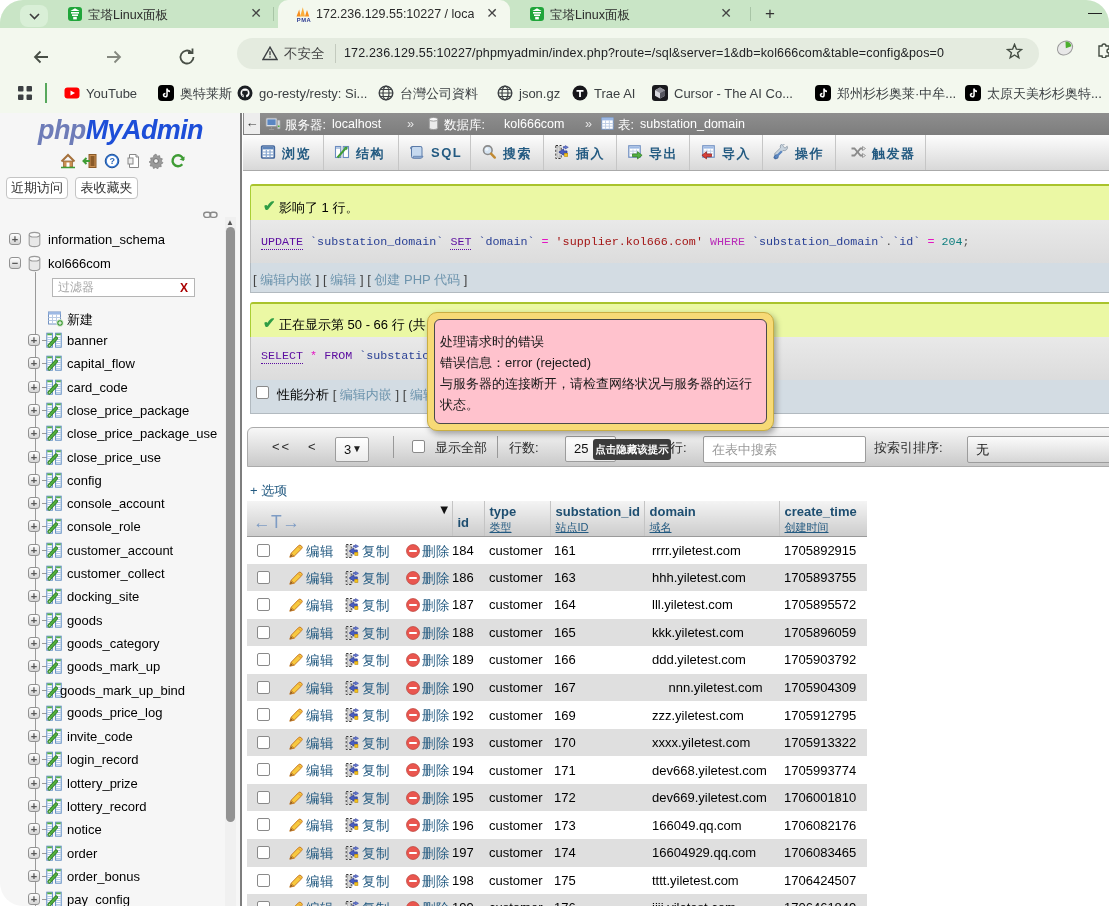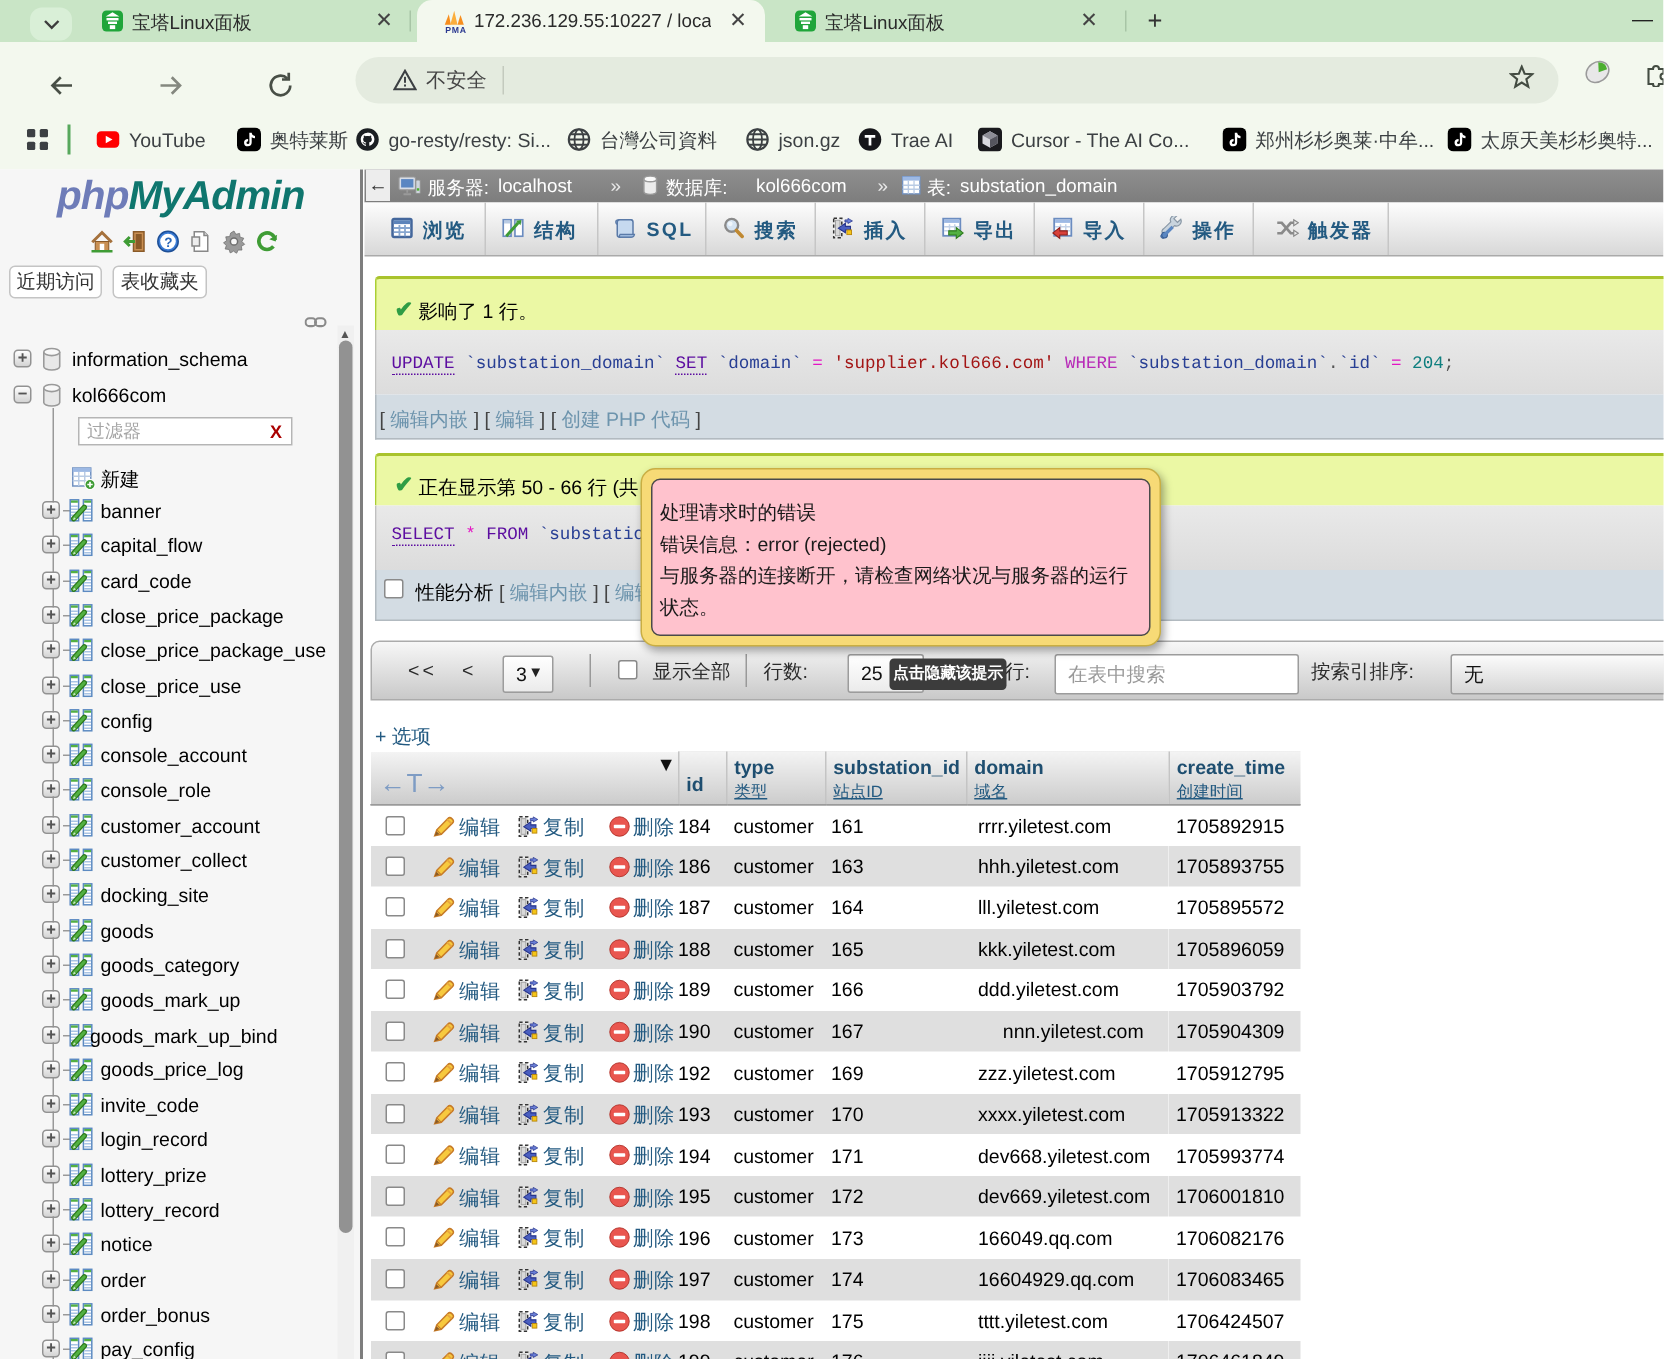--- a/index.html
+++ b/index.html
@@ -1,18 +1,18 @@
 <!DOCTYPE html>
 <html><head>
 <meta charset="utf-8">
 <style>
 * { margin:0; padding:0; box-sizing:border-box; }
 html,body { width:1109px; height:906px; overflow:hidden; }
 body { font-family:"Liberation Sans",sans-serif; font-size:13px; background:#fff; }
-#page { position:relative; width:1109px; height:906px; overflow:hidden; }
+#page { position:relative; width:1109px; height:906px; overflow:hidden;border-radius:23px; }
 
 
 #tabbar { position:absolute; left:0; top:0; width:1109px; height:28px; background:#c9e5c6; }
 .chev { position:absolute; left:20px; top:5px; width:28px; height:22px; border-radius:8px; background:#d9efd7; color:#222; text-align:center; font-size:11px; line-height:21px; }
 .tab { position:absolute; top:0px; height:28px; font-size:12.5px; color:#2a2a2a; }
 .tab .ttl { position:absolute; left:38px; top:7px; white-space:nowrap; width:150px; overflow:hidden; }
 .tab .fav { position:absolute; left:17px; top:6px; width:16px; height:16px; }
 .tab .x { position:absolute; top:6px; width:16px; height:16px; color:#444; font-size:14px; text-align:center; line-height:15px; }
 #tab2 { background:#f3f8ee; border-radius:10px 10px 0 0; }
 .tsep { position:absolute; top:7px; width:1px; height:14px; background:#a8c5a6; }
@@ -25,21 +25,21 @@
 #urlpill .url { position:absolute; left:107px; top:8px; color:#202124; font-size:12.5px; letter-spacing:0.15px; white-space:nowrap; }
 
 #bookmarks { position:absolute; left:0; top:74px; width:1109px; height:39px; background:#f3f8ee; }
 .bm { position:absolute; top:11px; height:17px; font-size:13px; color:#3c4043; white-space:nowrap; }
 .bm .bi { display:inline-block; vertical-align:-3px; margin-right:6px; width:16px; height:16px; }
 
 
 #main { position:absolute; left:0; top:113px; width:1109px; height:793px; }
 #sidebar { position:absolute; left:0; top:0; width:242px; height:793px; background:#f6f6f6; border-right:2px solid #7e7e7e; }
 #sblogo { position:absolute; left:38px; top:2px; font-size:27px; font-weight:bold; font-style:italic; letter-spacing:-0.6px; }
-#sblogo .b { color:#6e7cb8; } #sblogo .o { color:#0f766e; }
+#sblogo .b { color:#6e7cb8; } #sblogo .o { color:#1d4ed8; }
 #sbicons { position:absolute; left:60px; top:40px; }
 .btnrow { position:absolute; top:64px; height:22px; background:#fff; border:1px solid #c4c4c4; border-radius:4px; font-size:13px; color:#333; text-align:center; line-height:20px; }
 
 .tree { position:absolute; font-size:13px; color:#000; white-space:nowrap; }
 .pm { position:absolute; width:12px; height:12px; border:1px solid #929292; border-radius:3px; background:linear-gradient(#fefefe,#d4d4d4); color:#555; text-align:center; line-height:10px; font-size:11px; font-weight:bold; }
 #treeline { position:absolute; left:35px; width:1px; background:#999; }
 #filter { position:absolute; left:52px; top:165px; width:143px; height:19px; border:1px solid #b5b5b5; background:#fff; font-size:12px; color:#a5a5a5; line-height:17px; padding-left:5px; }
 #filter .fx { position:absolute; right:6px; top:1px; color:#a00; font-weight:bold; font-size:12px; }
 #sbscroll { position:absolute; left:225px; top:104px; width:11px; height:689px; background:#f0f0f0; }
 #sbthumb { position:absolute; left:1px; top:10px; width:9px; height:595px; background:#929292; border-radius:5px; }
@@ -150,20 +150,21 @@
         <path d="M15.5 1.5 v4.5 h-4.5" fill="none" stroke="#484f46" stroke-width="1.8"></path>
       </svg>
   <div id="urlpill">
     <svg style="position:absolute;left:25px;top:8px;" width="16" height="15" viewBox="0 0 16 15">
           <path d="M8 1.2 L15 13.5 H1 Z" fill="none" stroke="#3c4043" stroke-width="1.4"></path>
           <rect x="7.35" y="5.2" width="1.3" height="4" fill="#3c4043"></rect>
           <rect x="7.35" y="10.3" width="1.3" height="1.4" fill="#3c4043"></rect>
         </svg>
         <span class="warn" style="left:47px;">不安全</span>
         <span style="position:absolute;left:98px;top:6px;width:1px;height:19px;background:#c3cabe;"></span>
+    <span class="url">172.236.129.55:10227/phpmyadmin/index.php?route=/sql&amp;server=1&amp;db=kol666com&amp;table=config&amp;pos=0</span>
   </div>
   <svg style="position:absolute;left:1006px;top:15px;" width="17" height="17" viewBox="0 0 16 16">
         <path d="M8 1.3 L9.8 5.8 L14.6 6.1 L10.9 9.2 L12.1 13.9 L8 11.3 L3.9 13.9 L5.1 9.2 L1.4 6.1 L6.2 5.8 Z" fill="none" stroke="#434c42" stroke-width="1.3"></path>
       </svg>
   <svg style="position:absolute;left:1055px;top:10px;" width="20" height="20" viewBox="0 0 20 20">
         <ellipse cx="10" cy="10" rx="8" ry="6.5" transform="rotate(-35 10 10)" fill="#e8e8e8" stroke="#9a9a9a"></ellipse>
         <path d="M10.5 3.5 A8 6.5 -35 0 1 16.4 8.2 L10.8 10.2 Z" fill="#4caf2f"></path>
       </svg>
   <svg style="position:absolute;left:1096px;top:12px;" width="18" height="18" viewBox="0 0 18 18">
         <path d="M3 6 h3 a2 2 0 1 1 4 0 h3 v3 a2 2 0 1 0 0 4 v3 h-3 a2 2 0 1 1 -4 0 H3 Z" fill="none" stroke="#434c42" stroke-width="1.4"></path>

